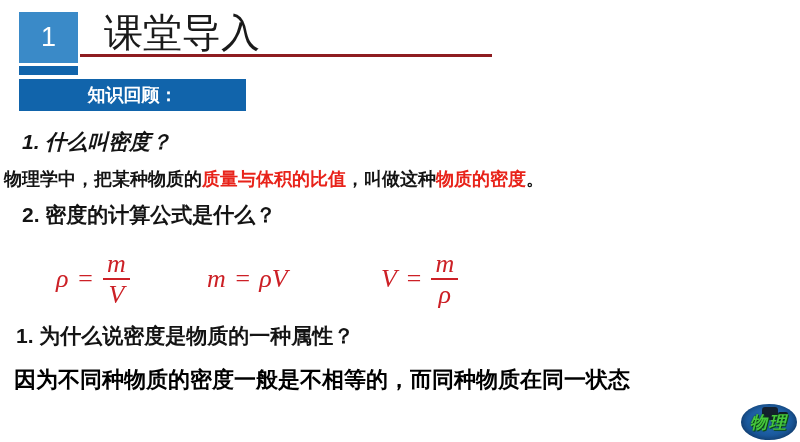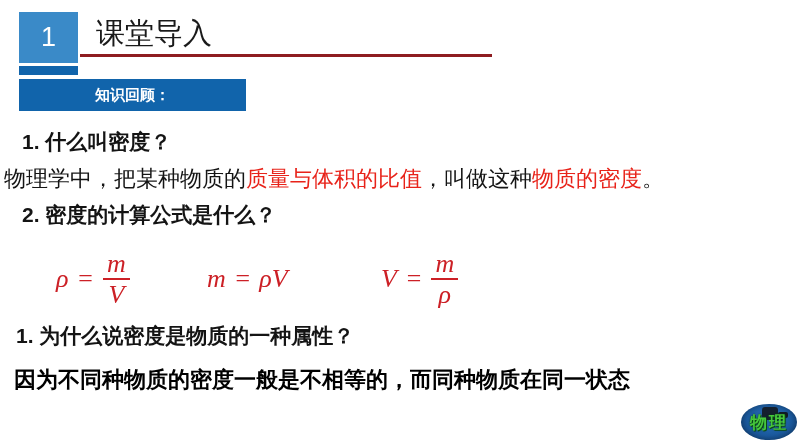--- a/index.html
+++ b/index.html
@@ -41,23 +41,23 @@
   .header-number-underbar {
     position: absolute;
     left: 19px;
     top: 66px;
     width: 59px;
     height: 9px;
     background: #1164ab;
   }
   .header-title {
     position: absolute;
-    left: 96px;
+    left: 104px;
     top: 13px;
-    font-size: 29px;
+    font-size: 39px;
     line-height: 40px;
     color: #1a1a1a;
     font-weight: 400;
     white-space: nowrap;
   }
   .header-rule {
     position: absolute;
     left: 80px;
     top: 54px;
     width: 412px;
@@ -67,46 +67,47 @@
 
   
   .review-banner {
     position: absolute;
     left: 19px;
     top: 79px;
     width: 227px;
     height: 32px;
     background: #1164ab;
     color: #ffffff;
-    font-size: 15px;
+    font-size: 18px;
     font-weight: bold;
     line-height: 32px;
     text-align: center;
     white-space: nowrap;
   }
 
   
   .q1 {
     position: absolute;
     left: 22px;
     top: 128px;
     font-size: 21px;
     line-height: 28px;
     color: #141414;
     font-weight: bold;
     white-space: nowrap;
+    font-style: italic;
   }
   .a1 {
     position: absolute;
     left: 4px;
     top: 163px;
-    font-size: 22px;
+    font-size: 18px;
     line-height: 32px;
     color: #141414;
-    font-weight: normal;
+    font-weight: bold;
     white-space: nowrap;
     text-align: right;
   }
   .q2 {
     position: absolute;
     left: 22px;
     top: 201px;
     font-size: 21px;
     line-height: 28px;
     color: #141414;
@@ -208,20 +209,21 @@
     width: 100%;
     height: 100%;
     display: flex;
     align-items: center;
     justify-content: center;
     font-size: 17px;
     font-weight: bold;
     letter-spacing: 2px;
     color: #46c83c;
     text-shadow: 0 0 2px #0a3b12, 1px 1px 0 #0d5016;
+    font-style: italic;
   }
   .logo-badge .logo-spark {
     position: absolute;
     left: 21px;
     top: 3px;
     width: 16px;
     height: 13px;
     background: #14202e;
     border-radius: 3px;
   }

